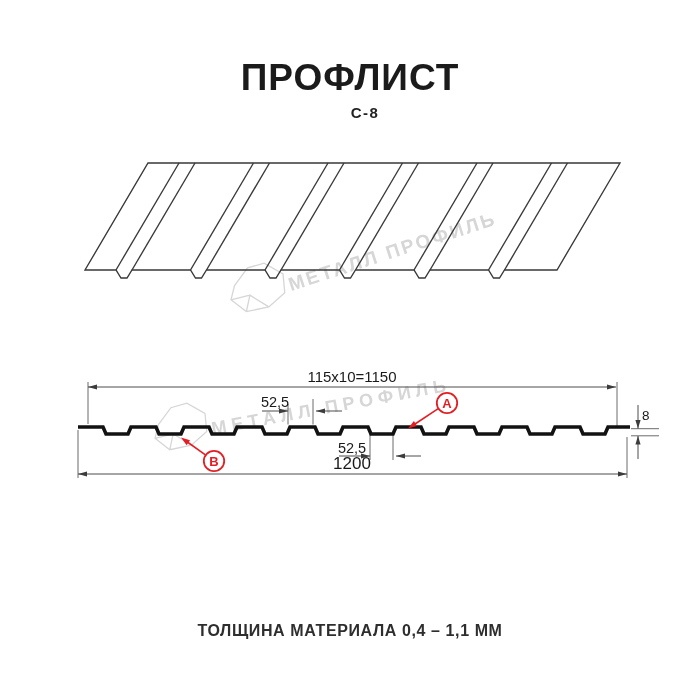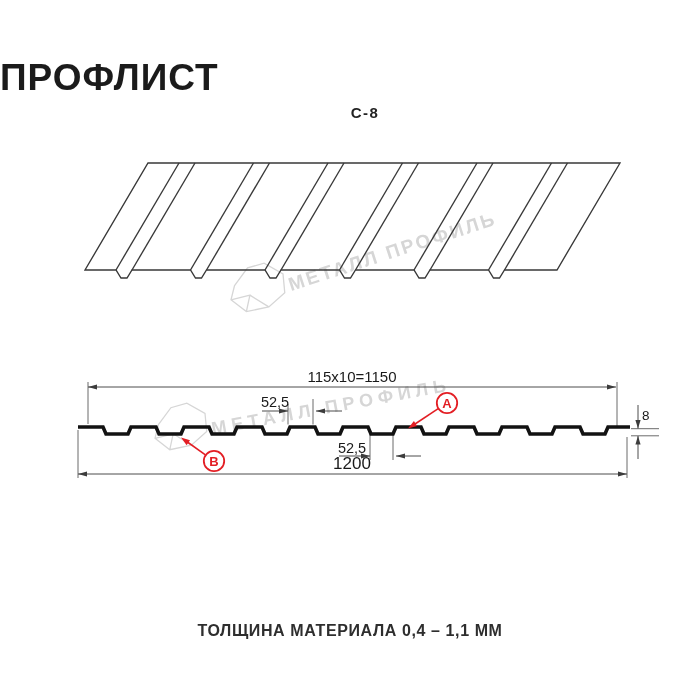--- a/index.html
+++ b/index.html
@@ -2,21 +2,21 @@
 <html><head>
 <meta charset="utf-8">
 <style>
   html,body{margin:0;padding:0;background:#ffffff;}
   #stage{
     position:relative;width:700px;height:700px;background:#ffffff;overflow:hidden;
     font-family:"Liberation Sans",sans-serif;
   }
   .abs{position:absolute;}
   #page-title{
-    left:0;top:57px;width:700px;text-align:left;
+    left:0;top:57px;width:700px;text-align:center;
     font-size:37px;font-weight:700;letter-spacing:1px;color:#1b1b1b;
   }
   #product-code{
     left:15px;top:104px;width:700px;text-align:center;
     font-size:15px;font-weight:700;letter-spacing:1.5px;color:#222;
   }
   #thickness-note{
     left:0;top:622px;width:700px;text-align:center;
     font-size:16px;font-weight:700;letter-spacing:0.6px;color:#2e2e2e;
   }

